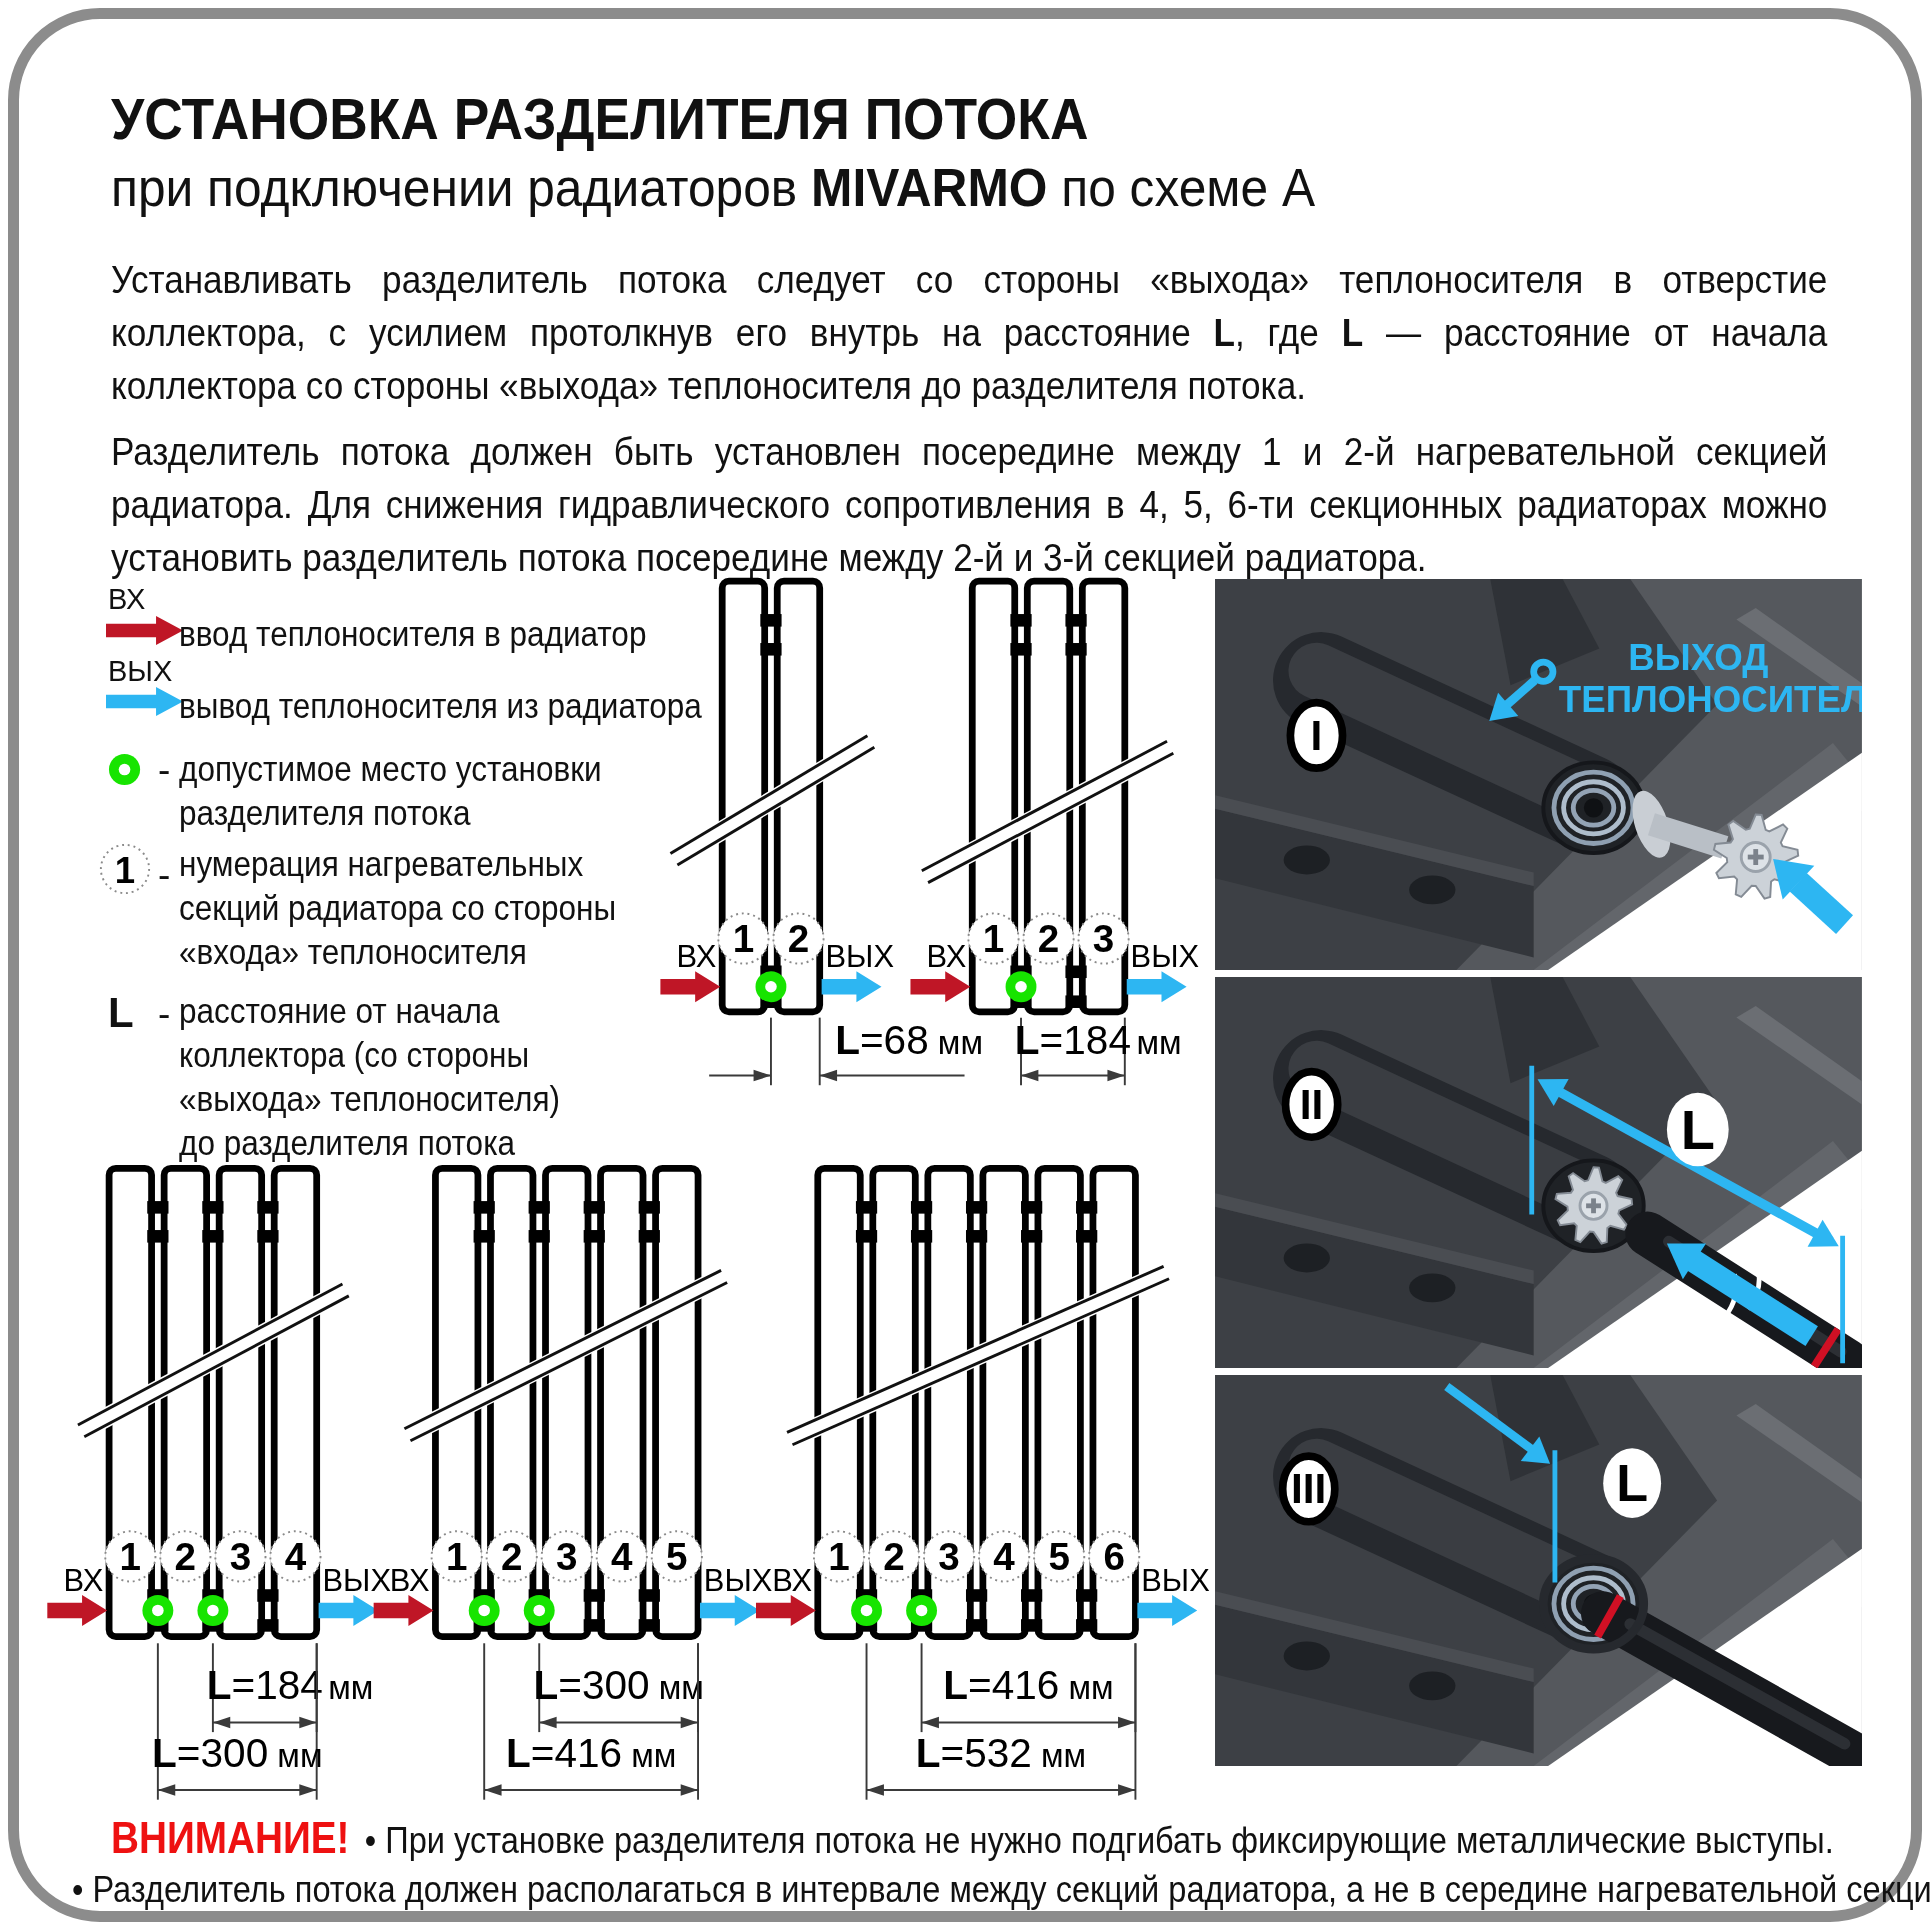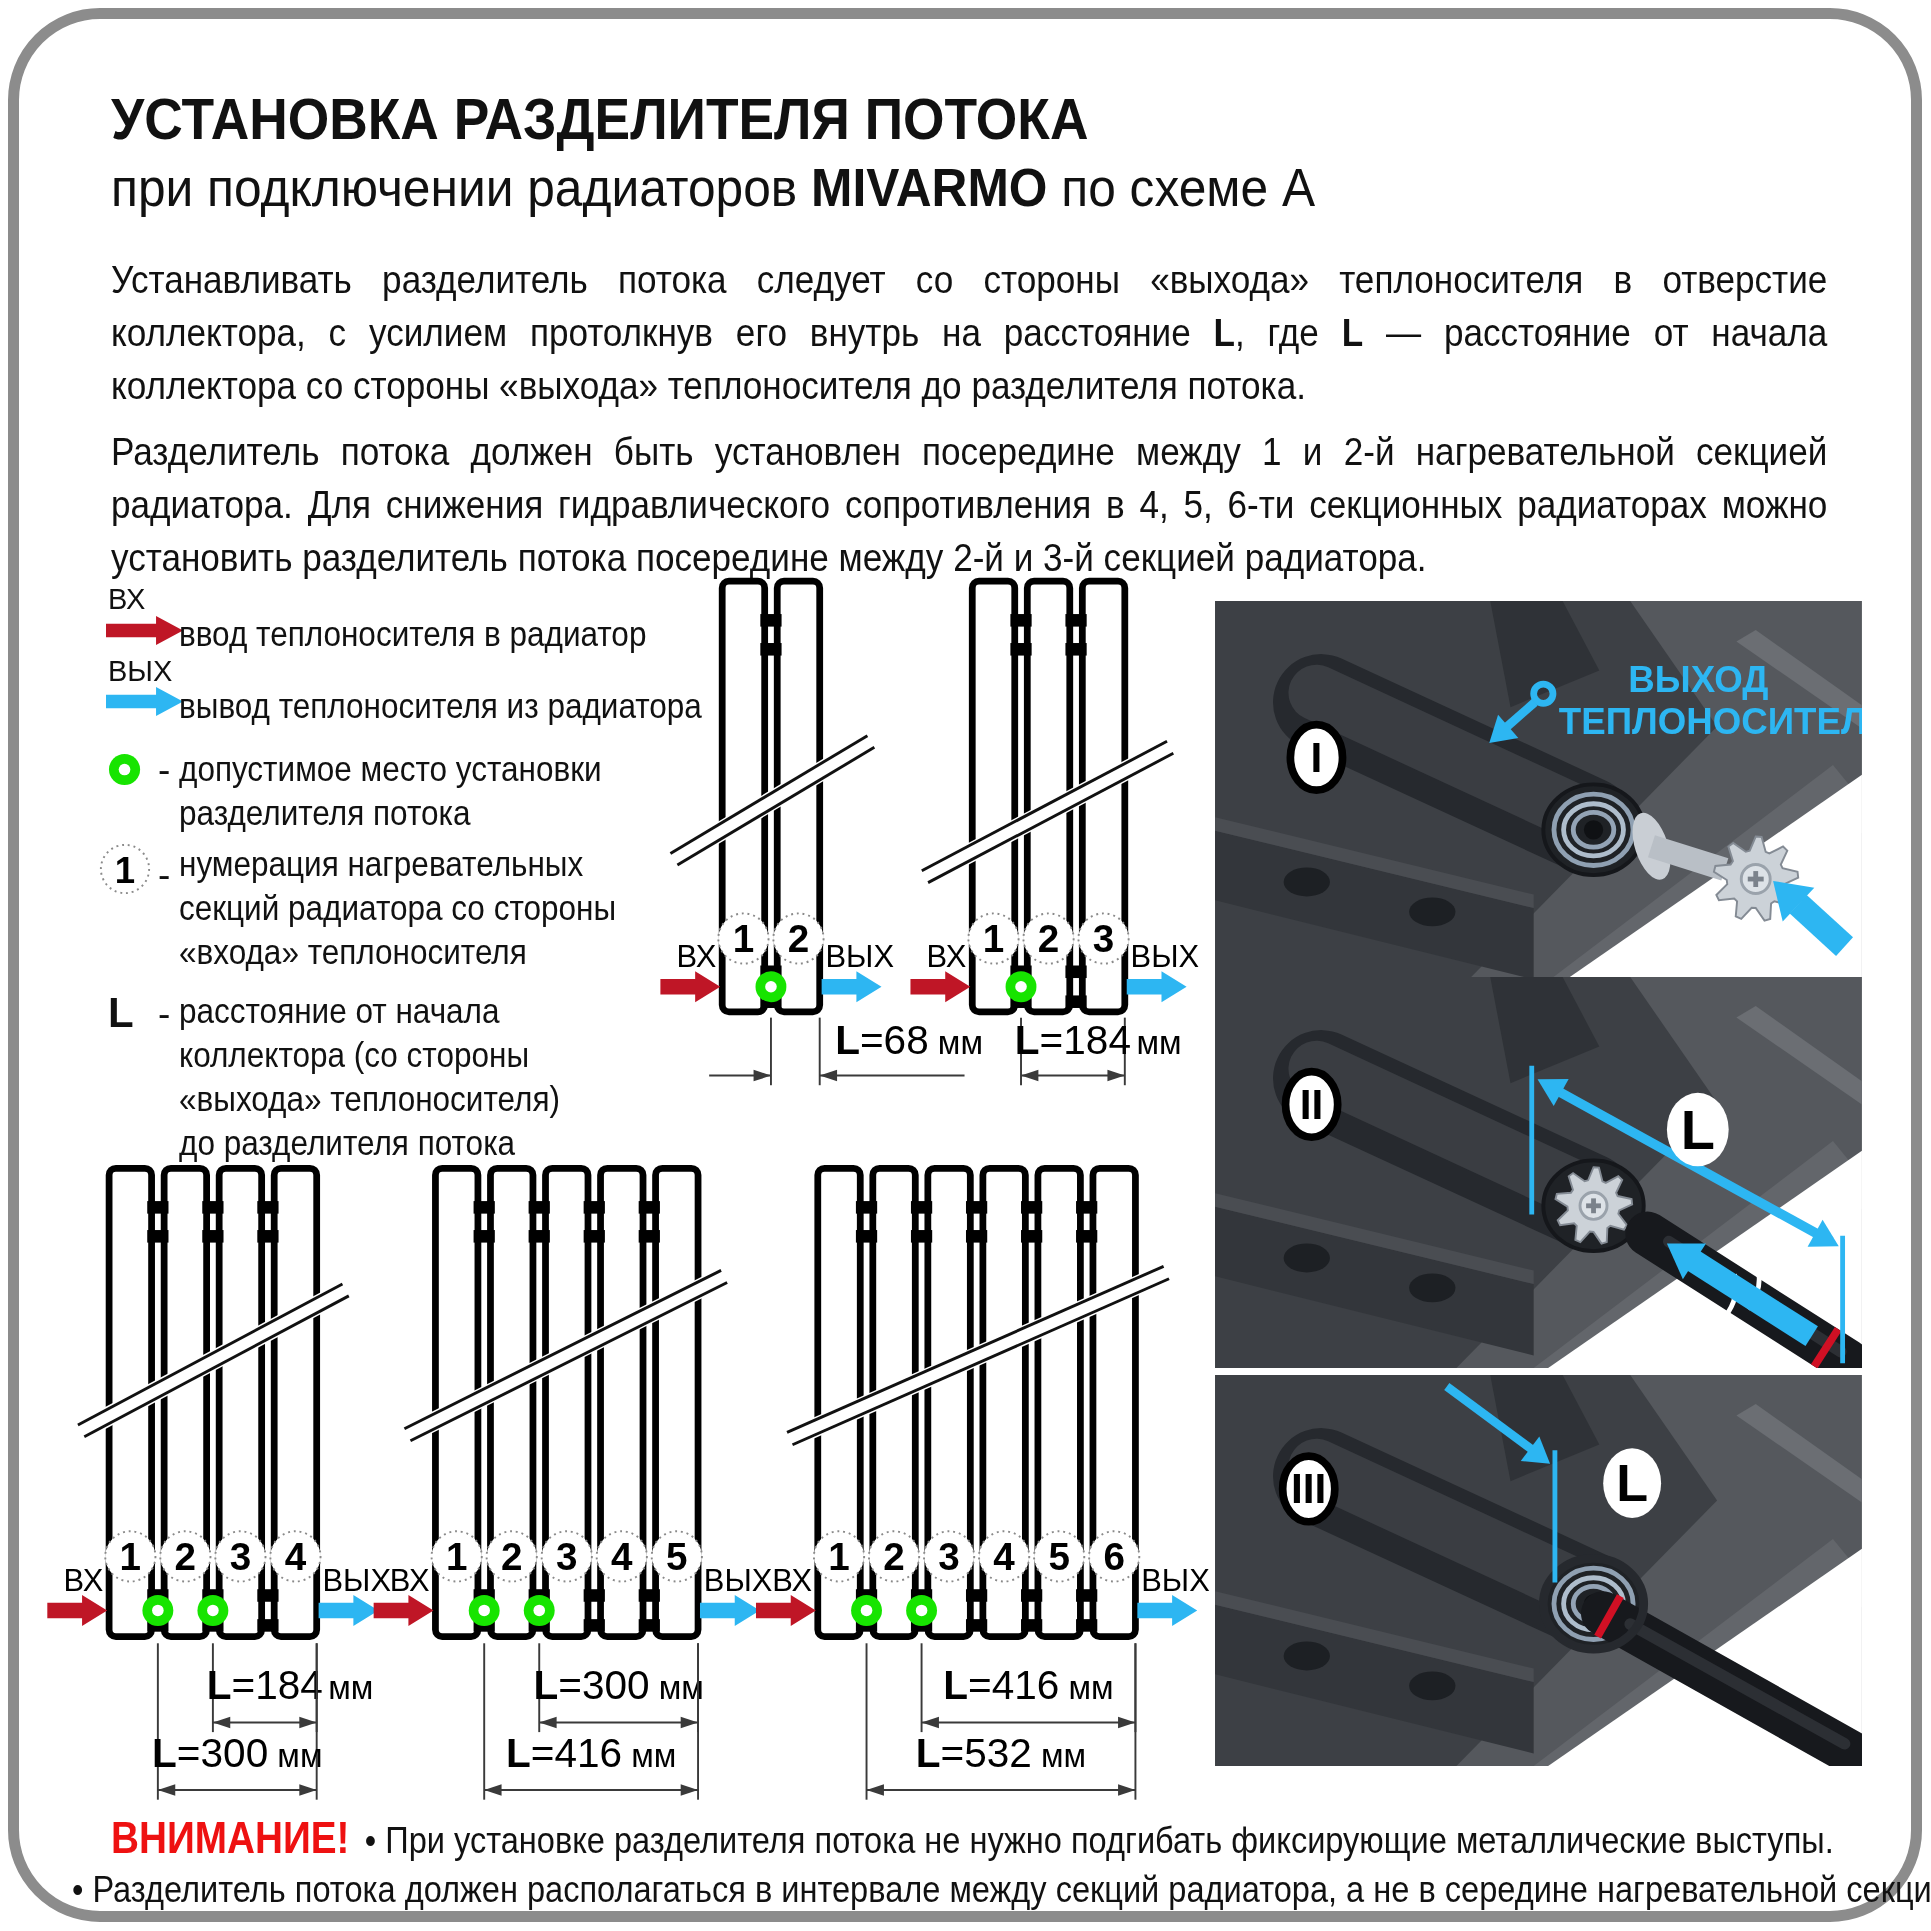--- a/index.html
+++ b/index.html
@@ -321,21 +321,21 @@
       <text x="1065.25" y="1760" text-anchor="middle" font-size="42" fill="#000"><tspan font-weight="bold">L</tspan><tspan>=416</tspan><tspan font-size="34">&nbsp;мм</tspan></text>
       <line x1="897.5" y1="1702" x2="897.5" y2="1864" stroke="#3a3a3a" stroke-width="2"></line>
       <line x1="1176" y1="1702" x2="1176" y2="1864" stroke="#3a3a3a" stroke-width="2"></line>
       <line x1="897.5" y1="1854" x2="1176" y2="1854" stroke="#3a3a3a" stroke-width="2"></line>
       <polygon points="897.5,1854 915.5,1848 915.5,1860" fill="#3a3a3a"></polygon>
       <polygon points="1176,1854 1158,1848 1158,1860" fill="#3a3a3a"></polygon>
       <text x="1036.75" y="1830" text-anchor="middle" font-size="42" fill="#000"><tspan font-weight="bold">L</tspan><tspan>=532</tspan><tspan font-size="34">&nbsp;мм</tspan></text>
     </g>
   </svg>
 
-<div class="abs photo" id="photo1" style="top:601px;"><svg viewBox="0 0 670 405" width="647" height="391">
+<div class="abs photo" id="photo1" style="top:579px;"><svg viewBox="0 0 670 405" width="647" height="391">
       <rect x="0" y="0" width="670" height="405" fill="#55585d"></rect>
       <polygon points="670,108 560,30 540,42 670,132" fill="#6b6e73"></polygon>
       <polygon points="640,170 330,405 372,405 658,192" fill="#63666b"></polygon>
       <polygon points="670,180 670,405 345,405" fill="#ffffff"></polygon>
       <polygon points="0,0 430,0 520,130 250,405 0,405" fill="#3d4045"></polygon>
       <polygon points="285,0 360,0 398,72 306,110" fill="#2f3237"></polygon>
       <polygon points="0,238 330,318 330,392 0,310" fill="#33363b"></polygon>
       <polygon points="0,224 330,304 330,318 0,238" fill="#4a4d52"></polygon>
       <ellipse cx="95" cy="291" rx="24" ry="15" fill="#1d2024"></ellipse>
       <ellipse cx="225" cy="322" rx="24" ry="15" fill="#1d2024"></ellipse>

